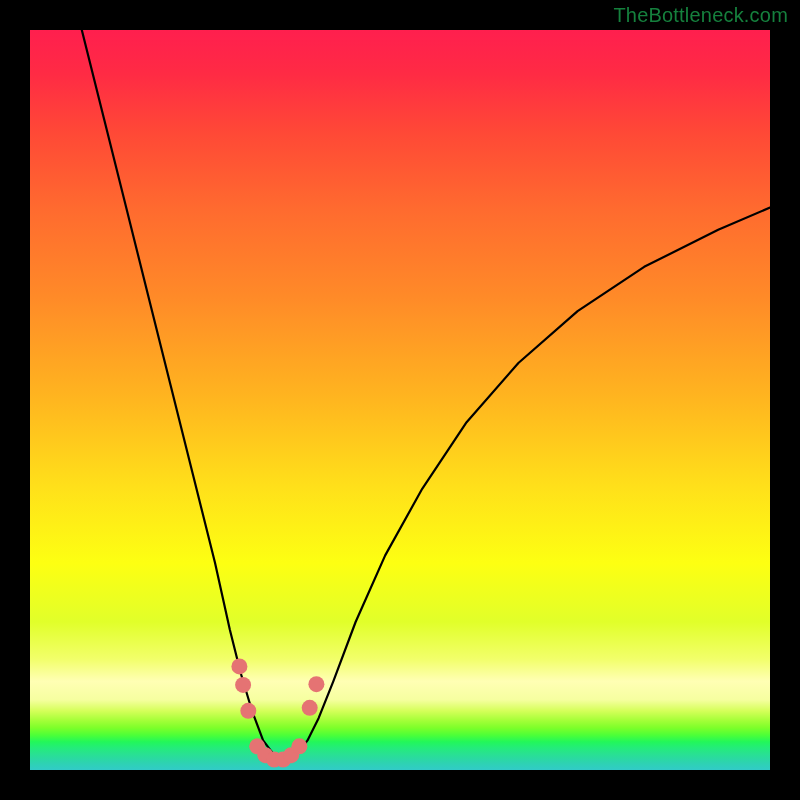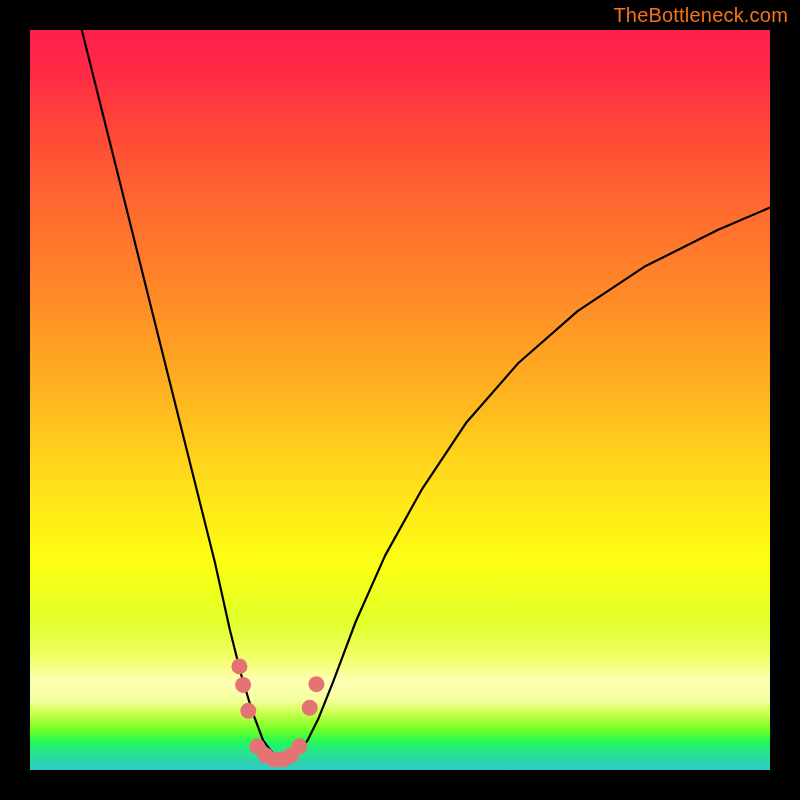--- a/index.html
+++ b/index.html
@@ -14,21 +14,21 @@
   .stage {
     position: relative;
     width: 800px;
     height: 800px;
     background: #000;
   }
   .watermark {
     position: absolute;
     top: 4px;
     right: 12px;
-    color: #f97316;
+    color: #15803d;
     font-size: 20px;
     font-weight: 500;
     letter-spacing: 0.2px;
     z-index: 10;
     user-select: none;
   }
   .plot {
     position: absolute;
     left: 30px;
     top: 30px;

